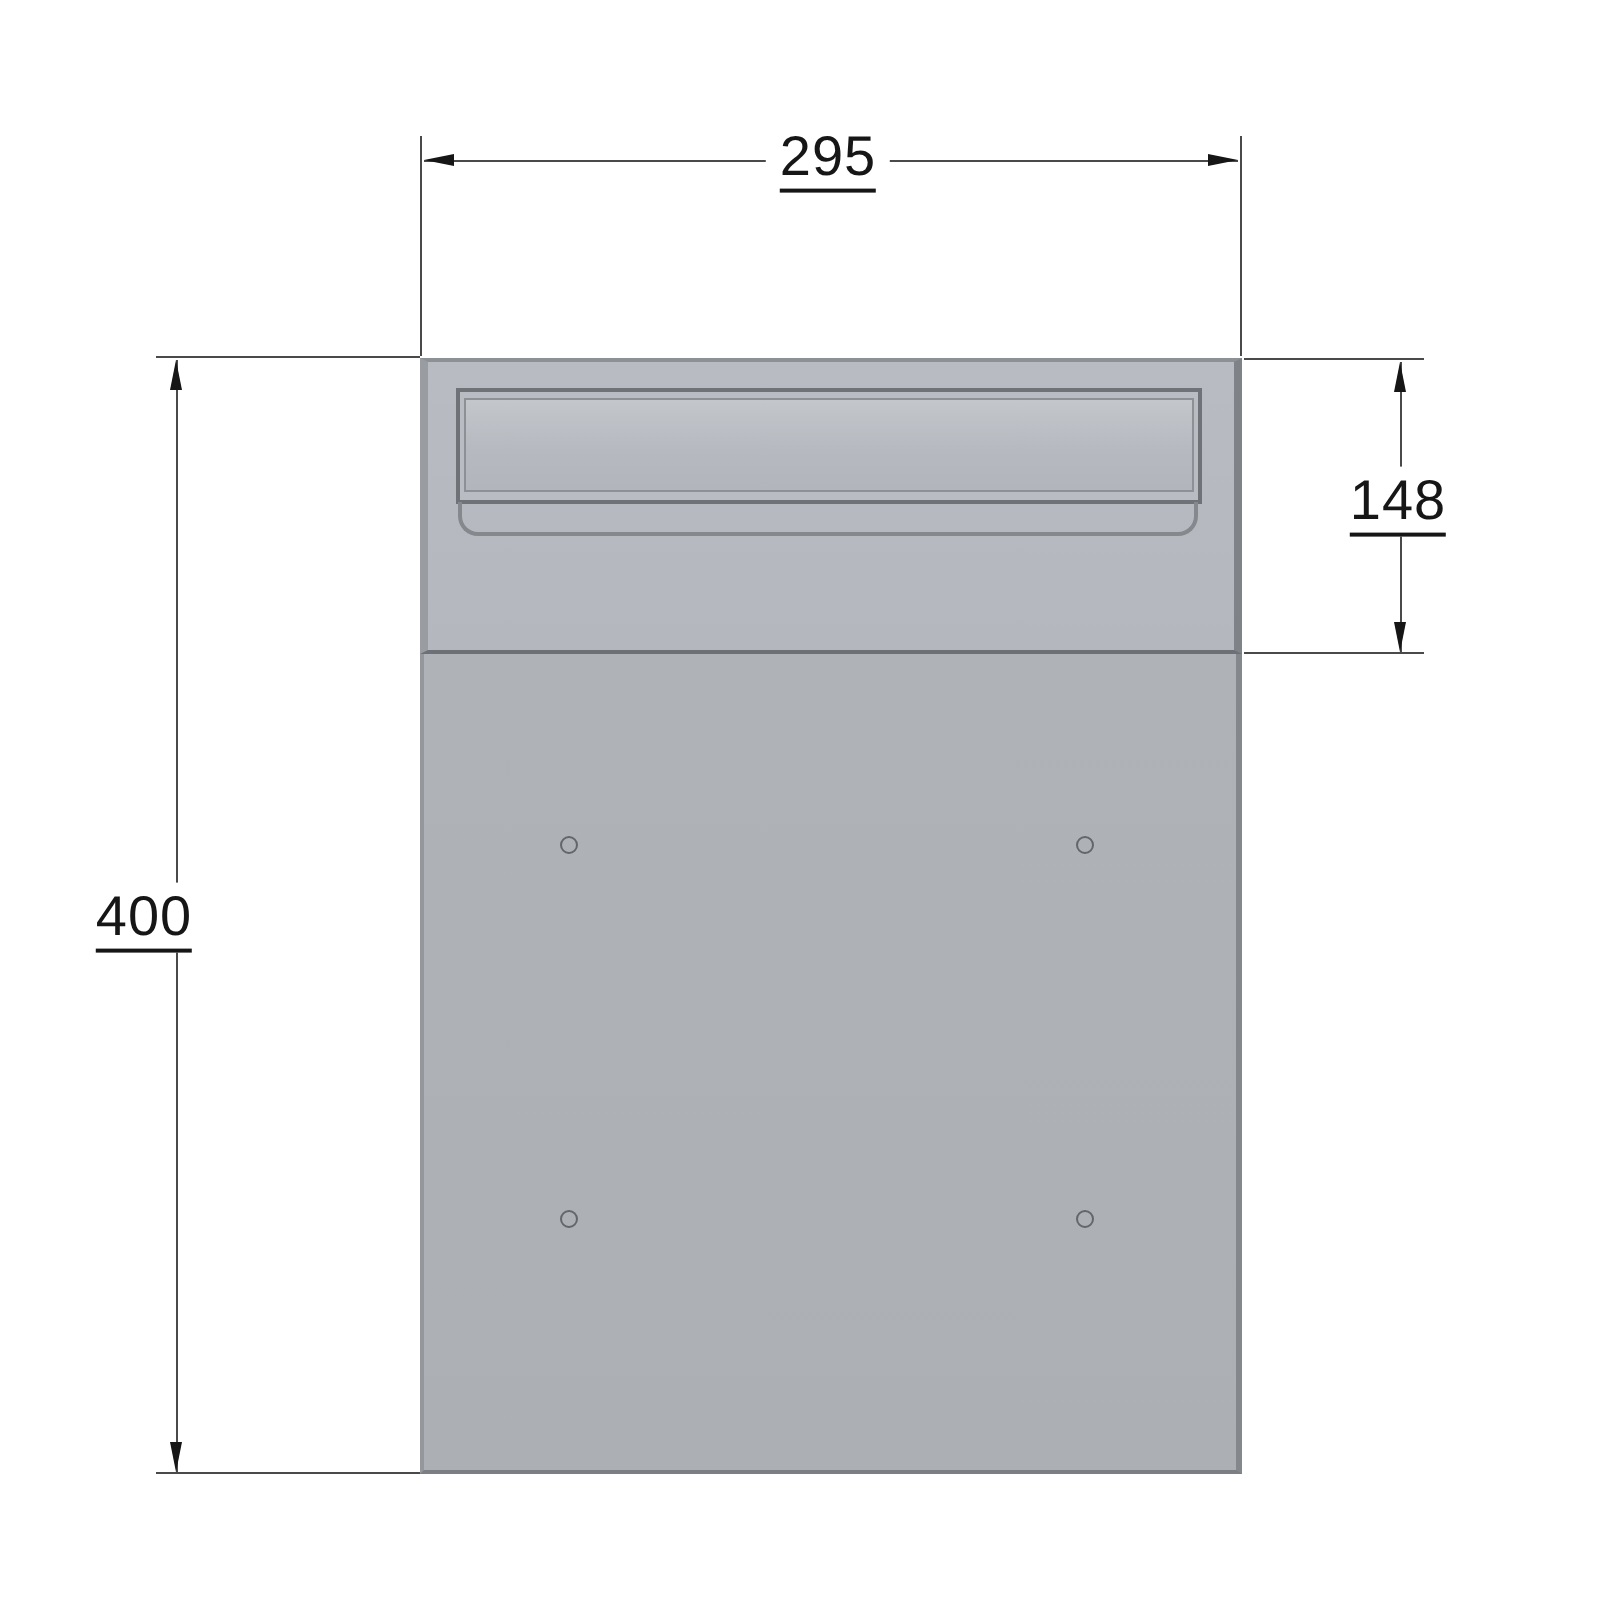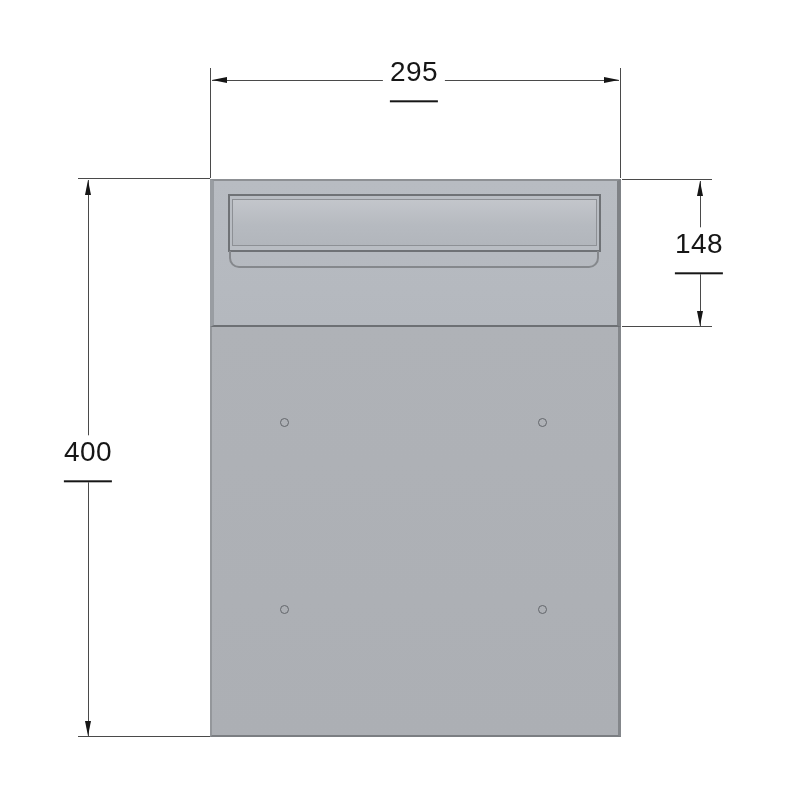--- a/index.html
+++ b/index.html
@@ -63,21 +63,21 @@
   .arr-up   {border-left:3px solid transparent;border-right:3px solid transparent;border-bottom:15px solid #161616;}
   .arr-down {border-left:3px solid transparent;border-right:3px solid transparent;border-top:15px solid #161616;}
 
   .dim-label{
     position:absolute;transform:translate(-50%,-50%);
     background:#ffffff;padding:2px 7px 0 7px;
     font-size:28px;line-height:1.05;color:#161616;
     letter-spacing:0.5px;white-space:nowrap;
   }
   .dim-label span{
-    border-bottom:2px solid #161616;padding-bottom:14px;display:inline-block;
+    border-bottom:2px solid #161616;padding-bottom:2px;display:inline-block;
   }
 </style>
 </head>
 <body>
 
 <div class="canvas">
 
   <div class="abs panel-upper"></div>
   <div class="abs panel-lower"></div>
 
@@ -108,17 +108,17 @@
   <div class="abs dline vline" style="left:88px;top:180px;height:556px;"></div>
   <div class="abs arr arr-up" style="left:85px;top:180px;"></div>
   <div class="abs arr arr-down" style="left:85px;top:721px;"></div>
 
   <div class="dim-label" style="left:414px;top:79px;">
     <span>295</span>
   </div>
   <div class="dim-label" style="left:699px;top:251px;">
     <span>148</span>
   </div>
-  <div class="dim-label" style="left:88px;top:459px;">
+  <div class="dim-label" style="left:72px;top:459px;">
     <span>400</span>
   </div>
 
 </div>
 
 </body></html>

